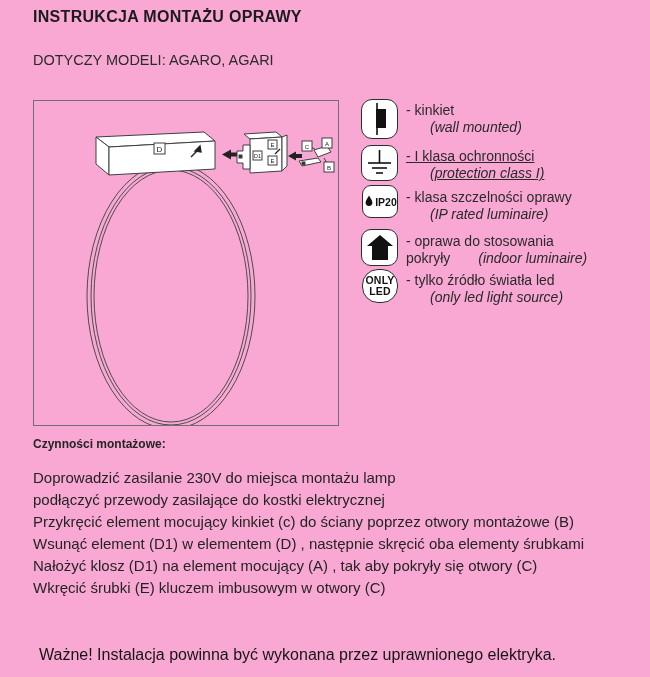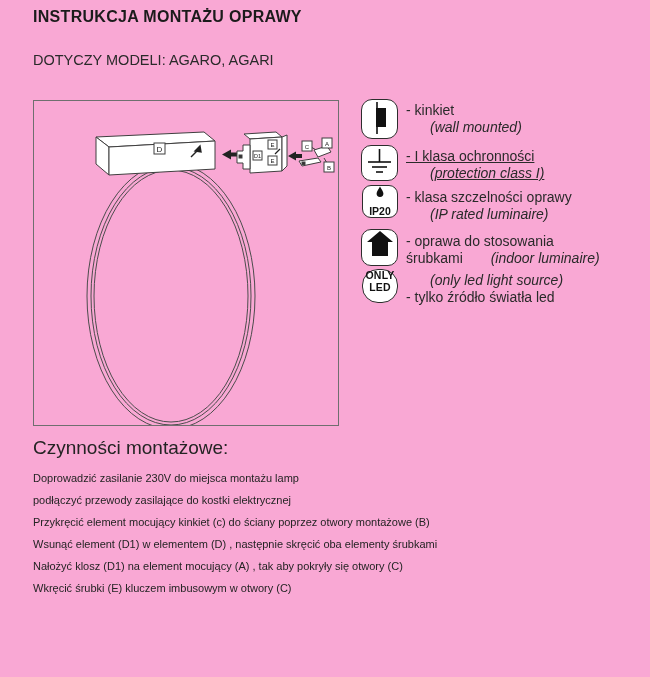--- a/index.html
+++ b/index.html
@@ -27,31 +27,31 @@
     border:1px solid #6f6f6f;
     box-sizing:content-box;
   }
   .frame svg{display:block;}
   
   .squircle{
     box-sizing:border-box;
     border:1.6px solid #2d2d2d;
     border-radius:11px;
     background:#fff;
-    display:flex;align-items:center;justify-content:space-between;flex-direction:column;
+    display:flex;align-items:center;justify-content:center;
   }
   .legend-text{
     font-size:14px;line-height:17px;color:#2a2a2a;width:225px;
   }
   .legend-text .en{font-style:italic;margin-left:24px;}
   .ip-badge{font-size:10.5px;font-weight:bold;color:#111;line-height:11px;margin-top:1px;}
   .onlyled{font-size:10.5px;font-weight:bold;color:#111;line-height:11.5px;text-align:center;letter-spacing:.2px;}
   
-  .steps-heading{left:33px;top:437px;font-size:19px;color:#242424;}
-  .steps{left:33px;top:467px;font-size:11px;line-height:22px;color:#242424;white-space:nowrap;}
+  .steps-heading{left:33px;top:437px;font-size:12px;color:#242424;font-weight:bold;}
+  .steps{left:33px;top:467px;font-size:15px;line-height:22px;color:#242424;white-space:nowrap;}
   .warning{left:39px;top:646px;font-size:16px;color:#161616;white-space:nowrap;}
   text{font-family:"Liberation Sans", sans-serif;fill:#222;}
 </style>
 </head>
 <body>
 
 <div id="sheet">
 
   <div class="abs doc-title">INSTRUKCJA MONTAŻU OPRAWY</div>
   <div class="abs doc-subtitle">DOTYCZY MODELI: AGARO, AGARI</div>
@@ -151,38 +151,39 @@
     <div><span></span><span class="en">(IP rated luminaire)</span></div>
   </div>
 
   <div class="abs squircle" style="left:361px;top:229px;width:37px;height:37px;border-radius:10px;">
     <svg width="30" height="28" viewBox="0 0 30 28">
       <polygon points="15,1 28,12 23,12 23,26 7,26 7,12 2,12" fill="#111"></polygon>
     </svg>
   </div>
   <div class="abs legend-text" style="left:406px;top:233px;">
     <div>- oprawa do stosowania</div>
-    <div><span>śrubkami </span><span class="en">(indoor luminaire)</span></div>
+    <div><span>pokryły </span><span class="en">(indoor luminaire)</span></div>
   </div>
 
   <div class="abs squircle" style="left:362px;top:269px;width:36px;height:34px;border-radius:16px;">
     <div class="onlyled">
       <div>ONLY</div>
       <div>LED</div>
     </div>
   </div>
   <div class="abs legend-text" style="left:406px;top:272px;">
+    <div>- tylko źródło światła led</div>
     <div><span></span><span class="en">(only led light source)</span></div>
-    <div>- tylko źródło światła led</div>
   </div>
 
   <div class="abs steps-heading">Czynności montażowe:</div>
   <div class="abs steps">
     <div>Doprowadzić zasilanie 230V do miejsca montażu lamp</div>
     <div>podłączyć przewody zasilające do kostki elektrycznej</div>
     <div>Przykręcić element mocujący kinkiet (c) do ściany poprzez otwory montażowe (B)</div>
     <div>Wsunąć element (D1) w elementem (D) , następnie skręcić oba elementy śrubkami</div>
     <div>Nałożyć klosz (D1) na element mocujący (A) , tak aby pokryły się otwory (C)</div>
     <div>Wkręcić śrubki (E) kluczem imbusowym w otwory (C)</div>
   </div>
 
+  <div class="abs warning">Ważne! Instalacja powinna być wykonana przez uprawnionego elektryka.</div>
 
 </div>
 
 </body></html>

